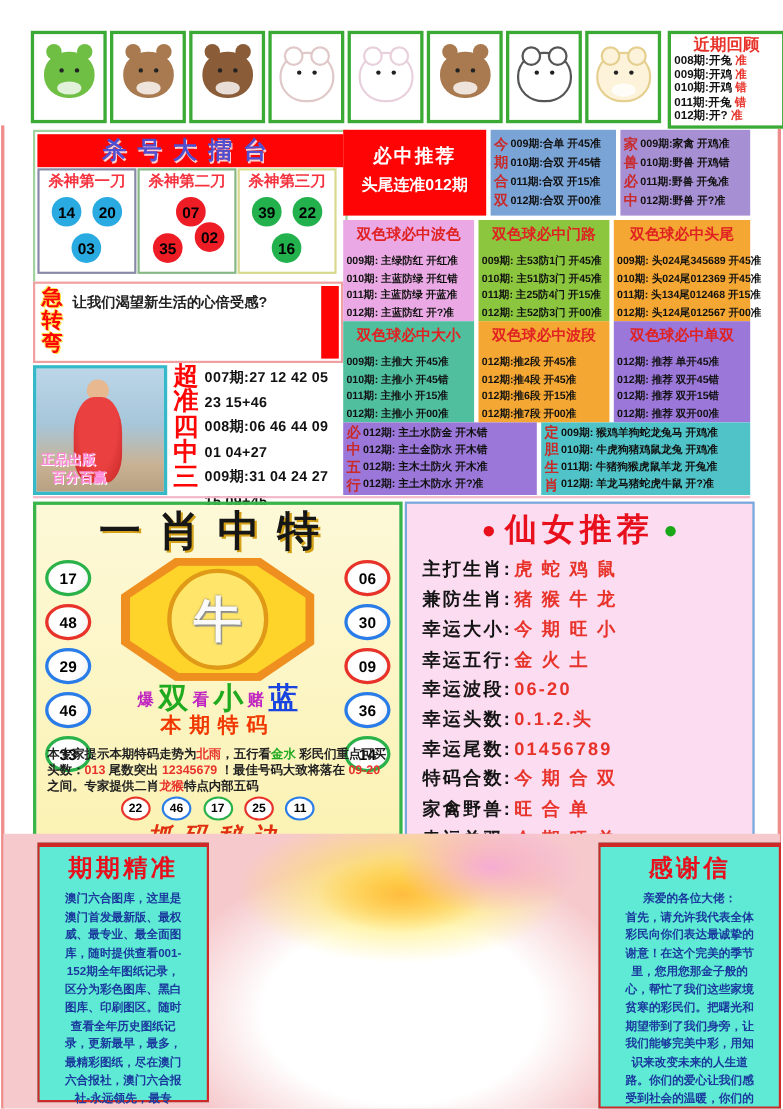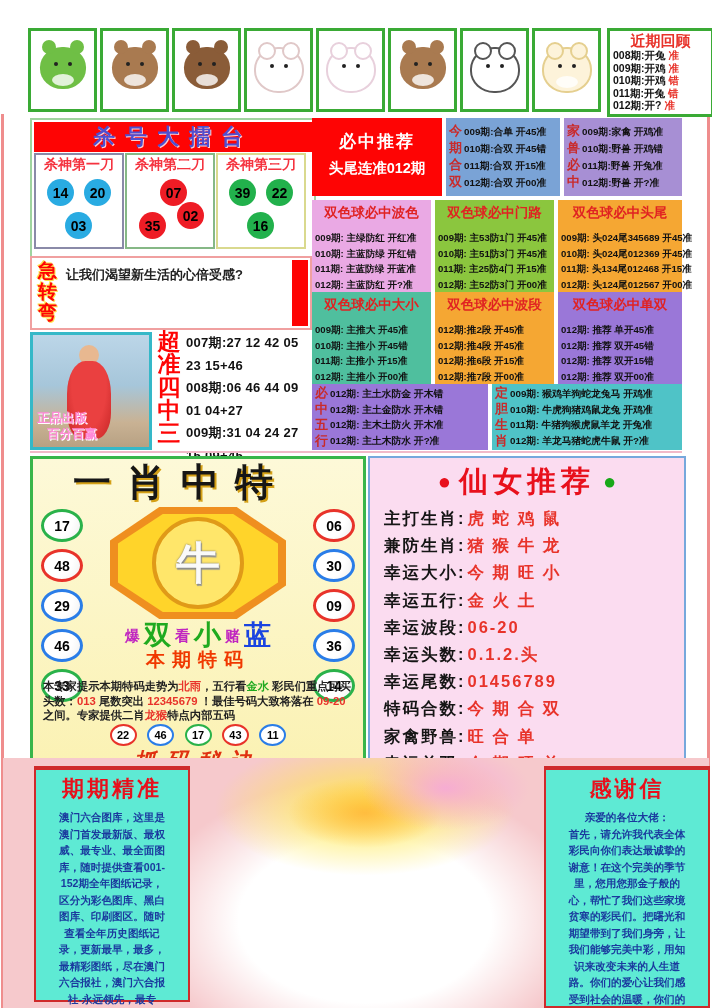--- a/index.html
+++ b/index.html
@@ -87,21 +87,21 @@
   .vb3{left:312px;width:176px;background:#9a77d8;}
   .vb4{left:492px;width:190px;background:#4fc3c7;}
   .vbox2 .vtitle{top:1px;line-height:16px;}
   .vbox2 .vrows{top:2px;}
   .vbox2 .vrow{line-height:15.5px;}
 
   
   .hero{position:absolute;left:30px;top:456px;width:330px;height:302px;border:3px solid #39b54a;
         background:linear-gradient(180deg,#fdf9d8 0%,#fbf2b4 100%);overflow:hidden;}
   .hero-title{font-family:"DejaVu Serif","Liberation Serif",serif;font-size:38px;font-weight:bold;color:#161616;
-              letter-spacing:16px;line-height:46px;text-shadow:2px 2px 0 #d4a017;padding-left:40px;}
+              text-align:center;letter-spacing:16px;line-height:46px;text-shadow:2px 2px 0 #d4a017;}
   .hero-mid{display:flex;justify-content:space-between;align-items:flex-start;padding:0 8px;height:172px;}
   .ballcol{display:flex;flex-direction:column;gap:7px;margin-top:4px;}
   .oball{width:36px;height:27px;border-radius:50%;background:radial-gradient(circle at 32% 30%,#ffffff 55%,#eeeeee);
          border:3px solid;display:flex;align-items:center;justify-content:center;font-weight:bold;font-size:14px;color:#000;}
   .ob-g{border-color:#2ab24a;} .ob-r{border-color:#e8332a;} .ob-b{border-color:#2a7de8;}
   .hero-center{display:flex;flex-direction:column;align-items:center;width:220px;}
   .octa{width:176px;height:112px;background:#ef8f1f;clip-path:polygon(28% 0,72% 0,100% 30%,100% 70%,72% 100%,28% 100%,0 70%,0 30%);
         display:flex;align-items:center;justify-content:center;margin-top:2px;}
   .octa-in{width:160px;height:98px;background:#ffd42a;clip-path:polygon(28% 0,72% 0,100% 30%,100% 70%,72% 100%,28% 100%,0 70%,0 30%);
         display:flex;align-items:center;justify-content:center;}
@@ -449,21 +449,21 @@
         <span class="oball ob-g">14</span>
       </div>
     </div>
     <div class="tip">
       <span class="tk">本专家提示本期特码走势为</span><span class="tr">北雨</span><span class="tk">，五行看</span><span class="tg">金水 </span><span class="tk">彩民们重点可买头数：</span><span class="tr">013</span><span class="tk"> 尾数突出 </span><span class="tr">12345679</span><span class="tk"> ！最佳号码大致将落在 </span><span class="tr">09-20</span><span class="tk"> 之间。专家提供二肖</span><span class="tr">龙猴</span><span class="tk">特点内部五码</span>
     </div>
     <div class="fiveballs">
       <span class="mball mb-r">22</span>
       <span class="mball mb-b">46</span>
       <span class="mball mb-g">17</span>
-      <span class="mball mb-r">43</span>
+      <span class="mball mb-r">25</span>
       <span class="mball mb-b">11</span>
     </div>
     <div class="secret-title">抓码秘诀</div>
 
   </div>
 
   <div class="fairy">
     <div class="fairy-head">
       <span class="dot dot-red">●</span>
       <span class="fairy-title">仙女推荐</span>

